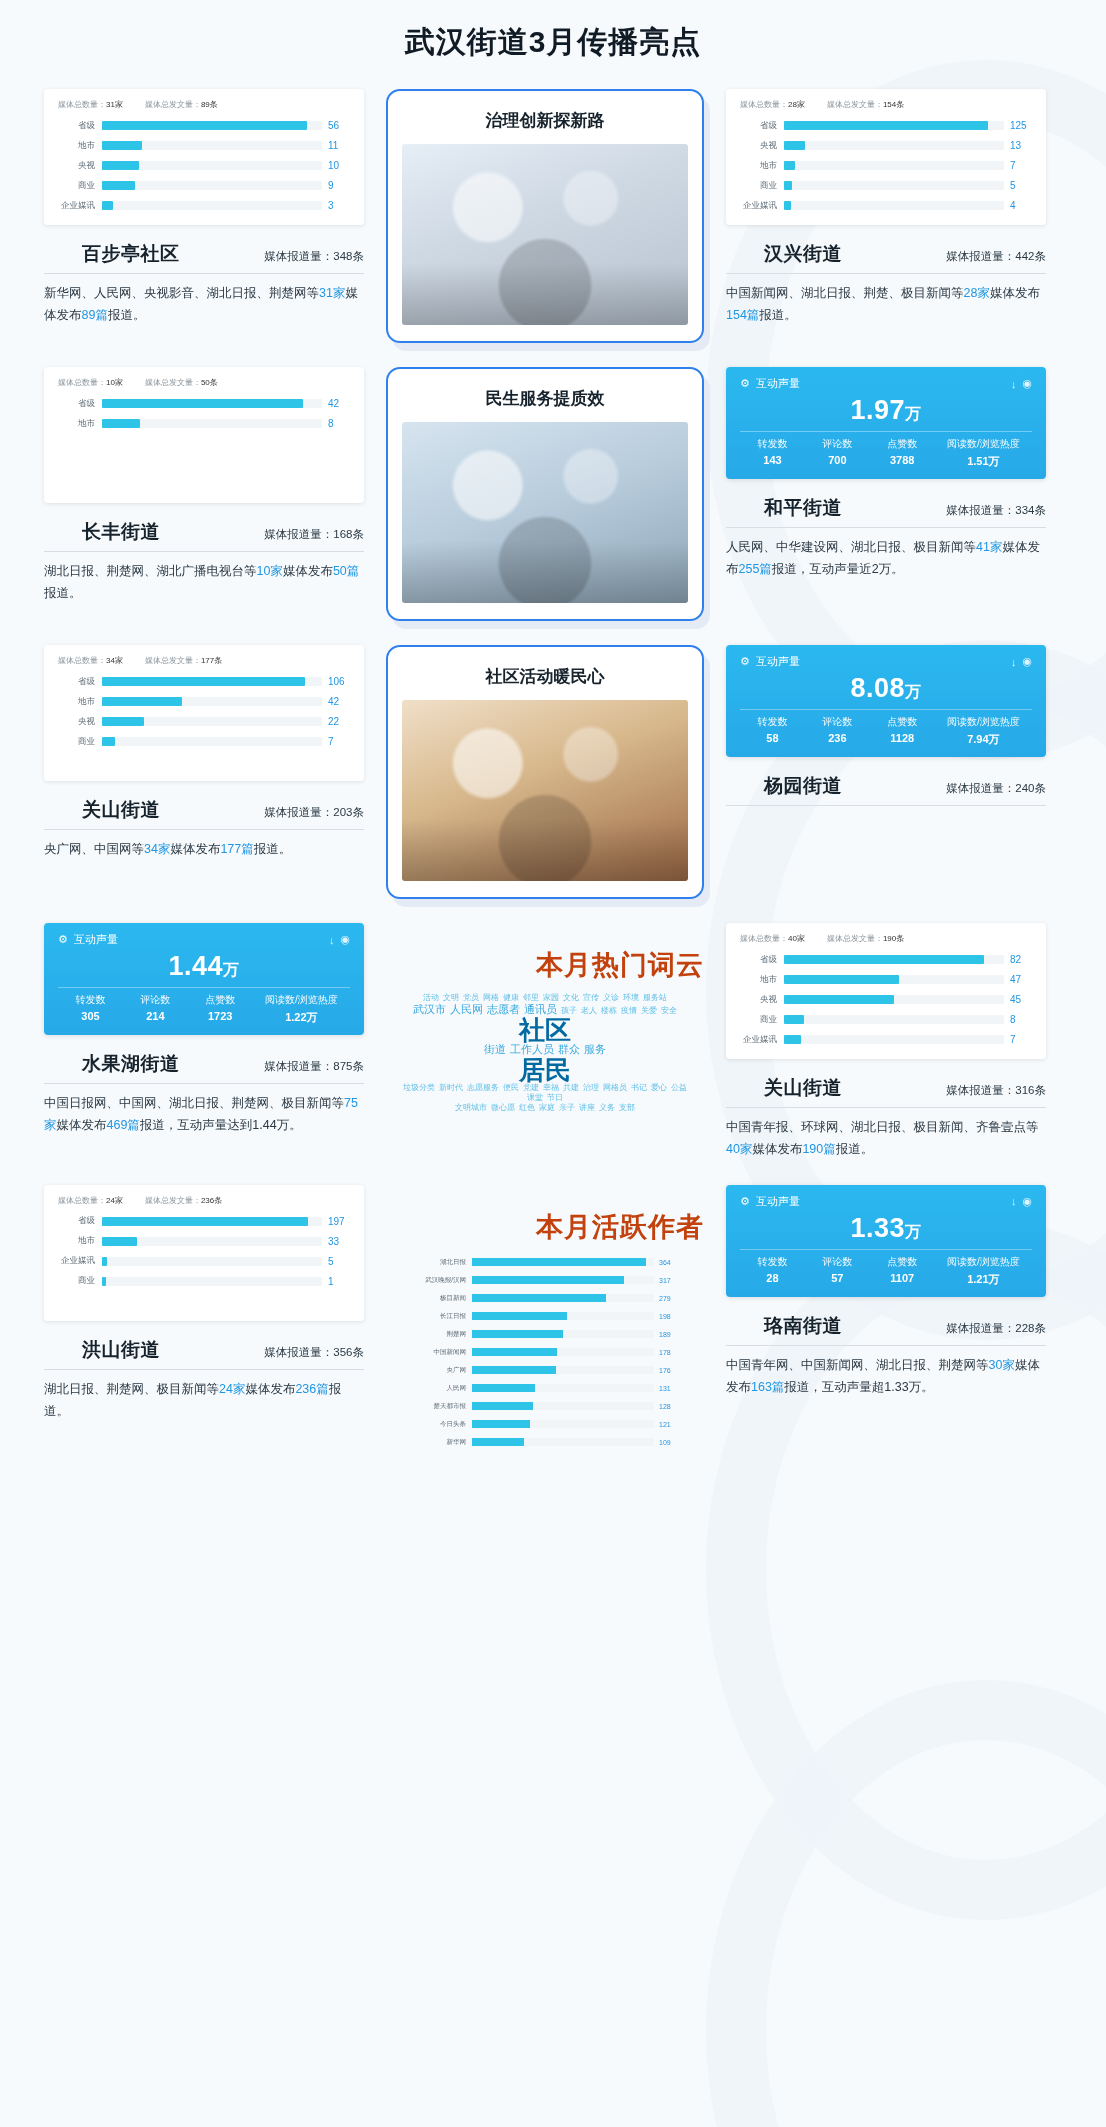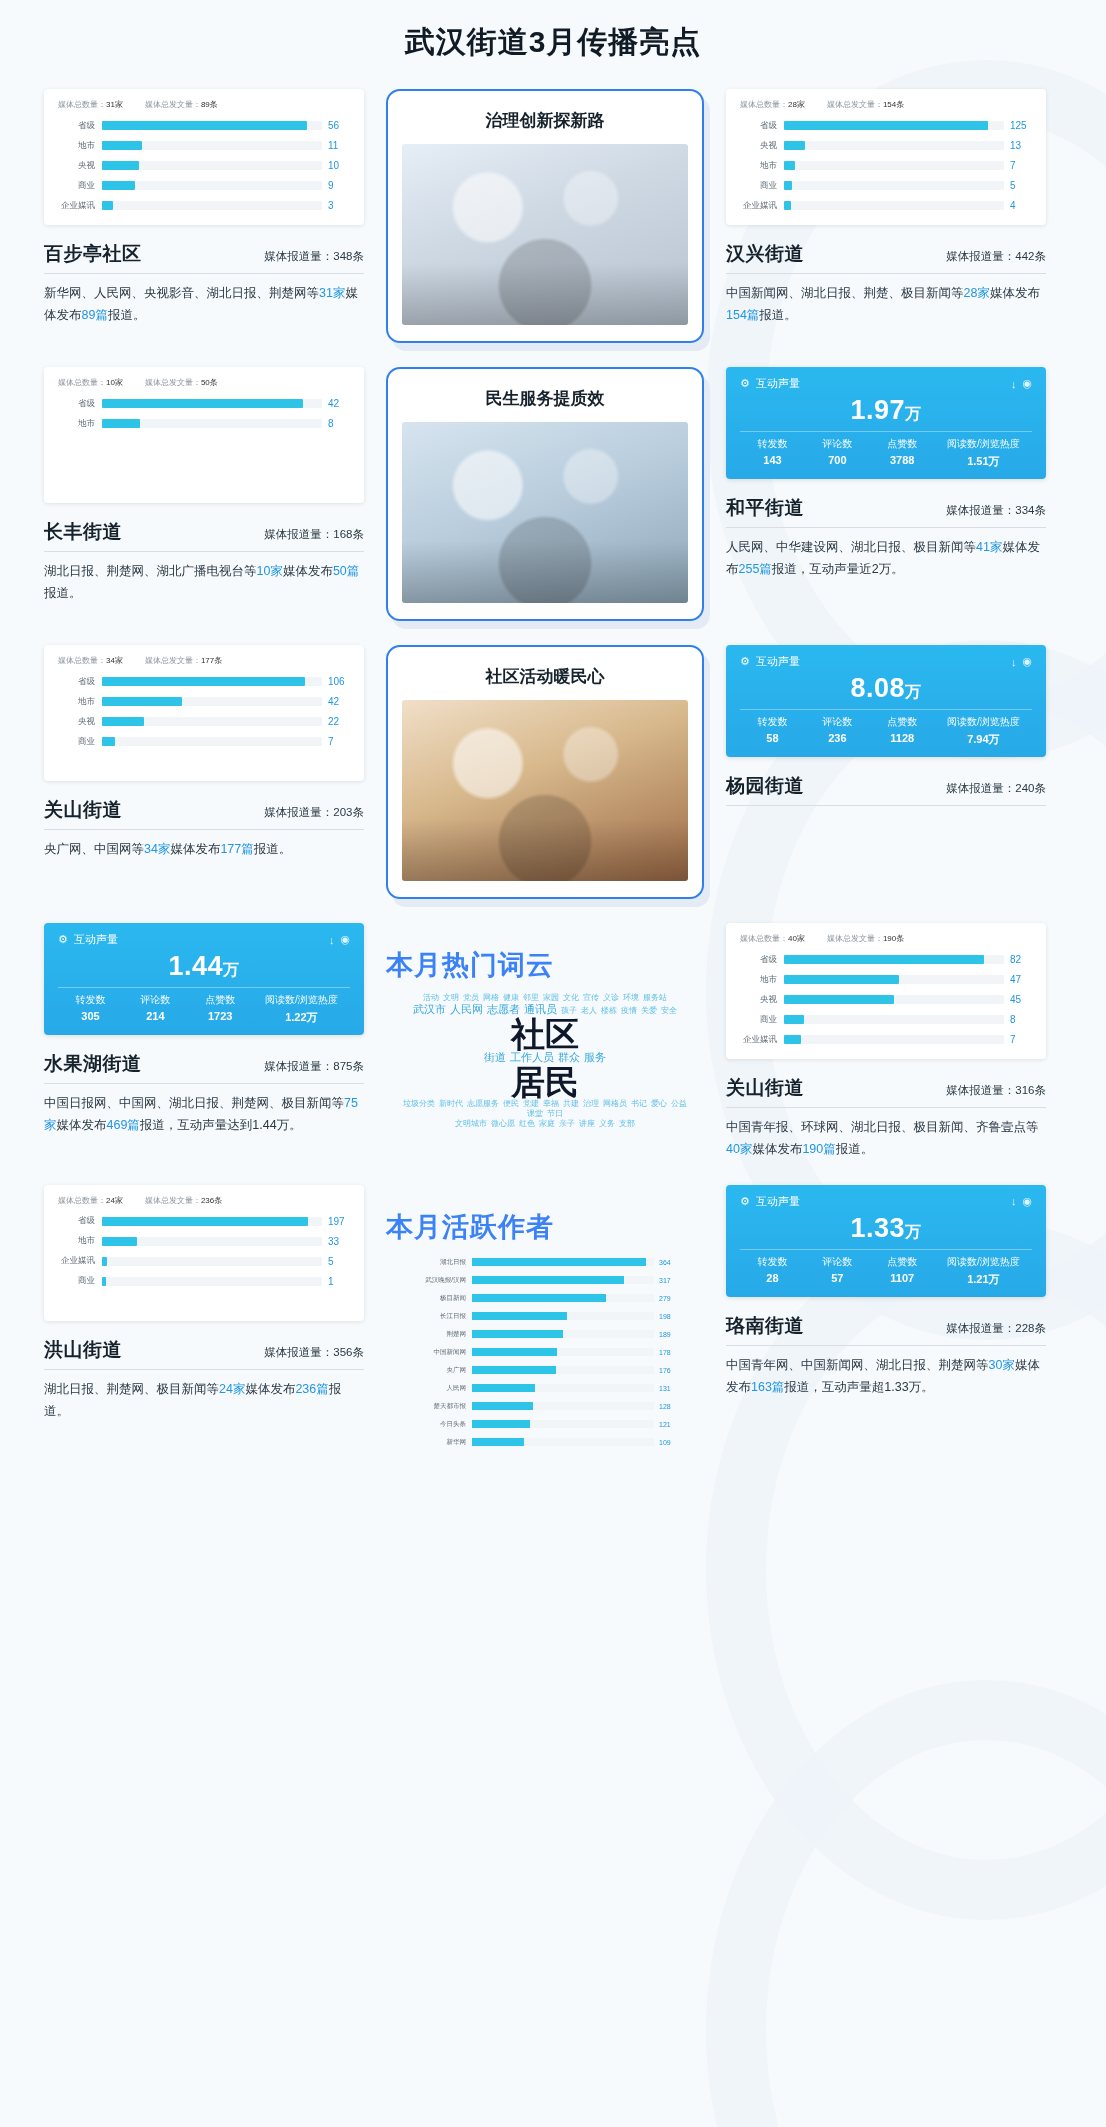--- a/index.html
+++ b/index.html
@@ -145,20 +145,21 @@
     display: flex;
     align-items: baseline;
     gap: 10px;
     margin: 16px 0 4px;
   }
   .blk-title {
     font-size: 19px;
     font-weight: bold;
     color: #16222c;
     letter-spacing: .5px;
+    margin-left: 38px;
   }
   .blk-count {
     font-size: 11.5px;
     color: #2b3a45;
     margin-left: auto;
   }
   .blk-rule { height: 1px; background: #d8dee4; margin: 6px 0 9px; }
   .blk-text {
     font-size: 12.5px;
     line-height: 1.75;
@@ -204,43 +205,43 @@
   }
   .photo-strip {
     position: absolute;
     left: 0; right: 0; bottom: 0;
     height: 34%;
     background: linear-gradient(0deg, rgba(0,0,0,.22), transparent);
   }
 
   
   .center-big-title {
-    text-align: left;
+    text-align: right;
     font-size: 27px;
     font-weight: bold;
-    color: #3b82f6;
+    color: #c2410c;
     margin: 24px 0 10px;
     letter-spacing: 1px;
   }
 
   
   .cloud {
     height: 150px;
     position: relative;
     margin: 6px 8px 0;
     font-size: 7px;
     color: #6ec6ef;
     line-height: 1.25;
     text-align: center;
     overflow: hidden;
   }
   .cloud span { margin: 0 2px; display: inline-block; }
   .cloud .big {
-    font-size: 34px;
-    color: #0f172a;
+    font-size: 26px;
+    color: #0369a1;
     font-weight: bold;
     display: block;
     line-height: 1;
   }
   .cloud .mid { font-size: 11px; color: #3aa9df; }
   .cloud .sm { font-size: 8px; color: #63c0e8; }
 
   
   .authors {
     margin: 10px 24px 0;

